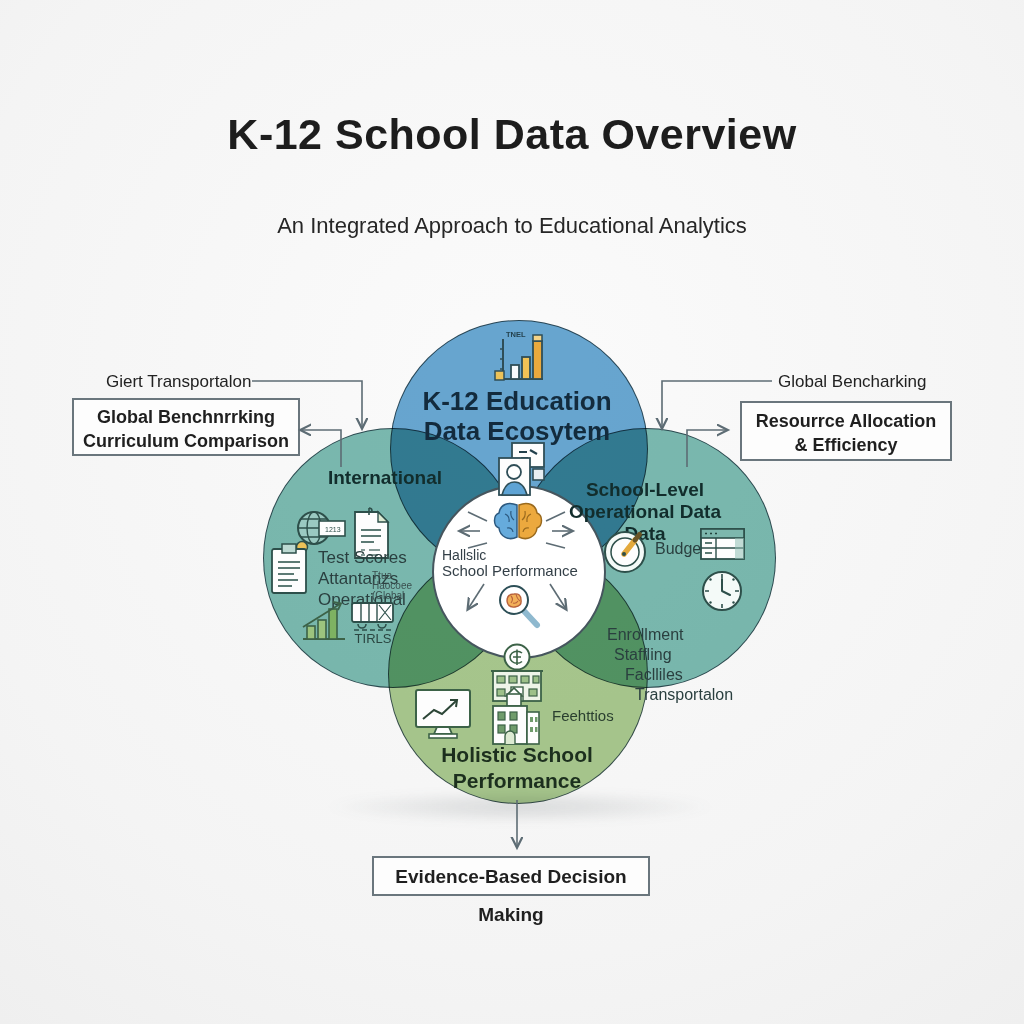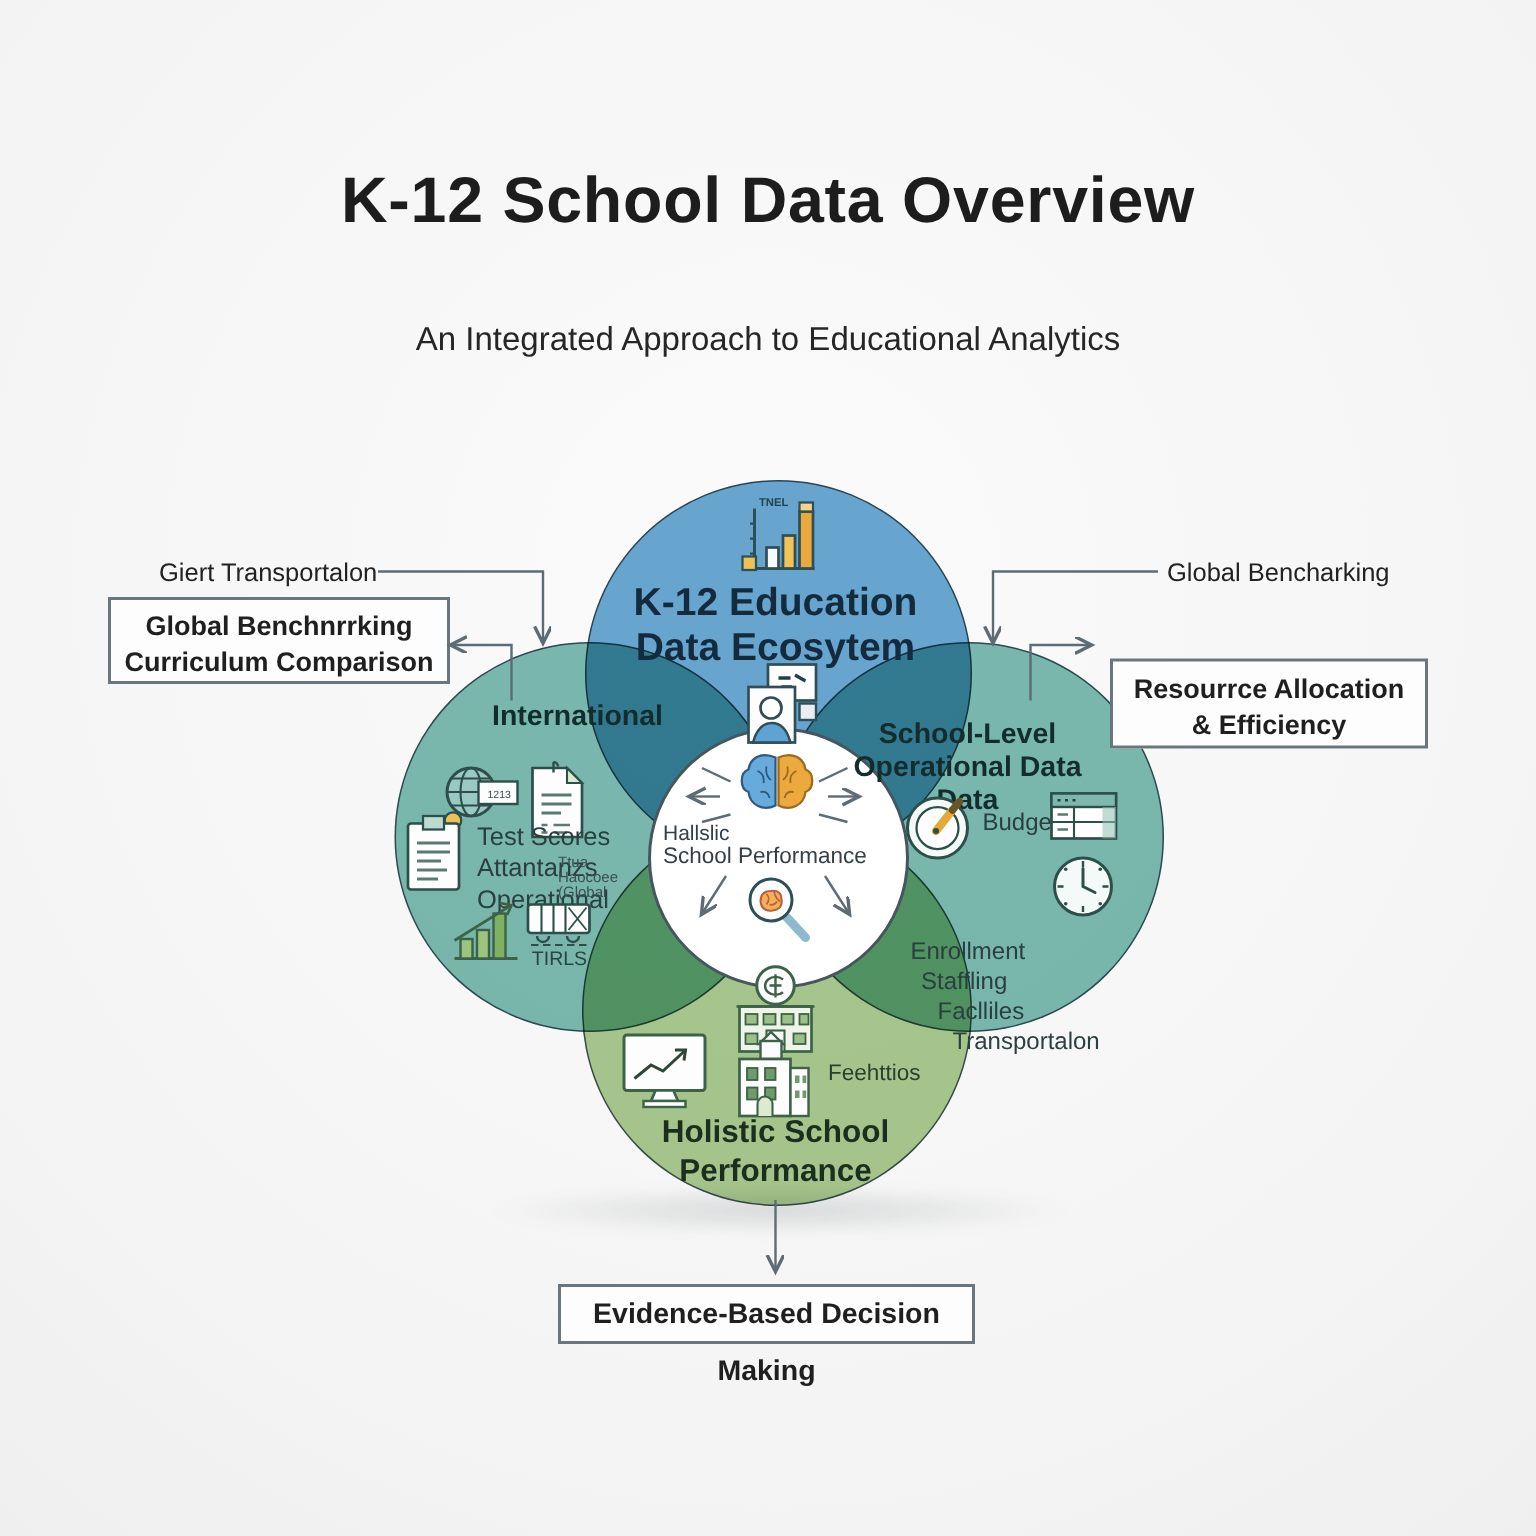--- a/index.html
+++ b/index.html
@@ -275,21 +275,21 @@
     </svg>
   </div>
 
   <div class="abs lbl" style="left:106px;top:372px;">Giert Transportalon</div>
   <div class="abs box" style="left:72px;top:398px;width:228px;height:58px;font-size:18px;line-height:24px;padding-top:5px;">
     <div>Global Benchnrrking</div>
     <div>Curriculum Comparison</div>
   </div>
 
   <div class="abs lbl" style="left:778px;top:372px;">Global Bencharking</div>
-  <div class="abs box" style="left:740px;top:401px;width:212px;height:60px;font-size:18px;line-height:24px;padding-top:6px;margin-top:38px;">
+  <div class="abs box" style="left:740px;top:401px;width:212px;height:60px;font-size:18px;line-height:24px;padding-top:6px;">
     <div>Resourrce Allocation</div>
     <div>&amp; Efficiency</div>
   </div>
 
   <div class="abs box" style="left:372px;top:856px;width:278px;height:40px;font-size:19px;line-height:38px;">Evidence-Based Decision Making</div>
 
   <svg id="overlay" class="abs" width="1024" height="1024" viewBox="0 0 1024 1024">
     <defs>
       <marker id="ar" markerWidth="9" markerHeight="9" refX="6.5" refY="3.5" orient="auto">
         <path d="M0,0 L7,3.5 L0,7" fill="none" stroke="#5d6c74" stroke-width="1.4"></path>

